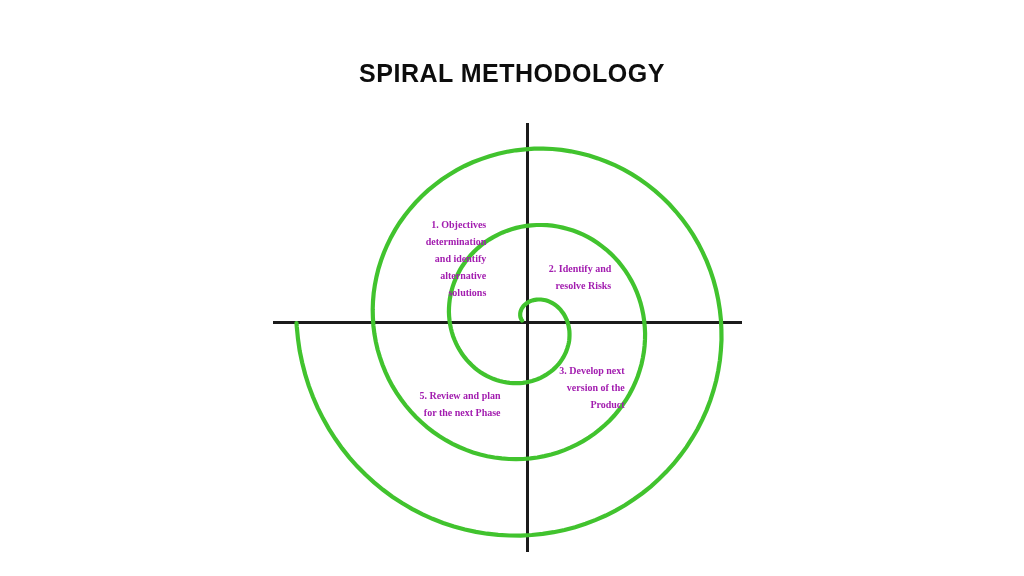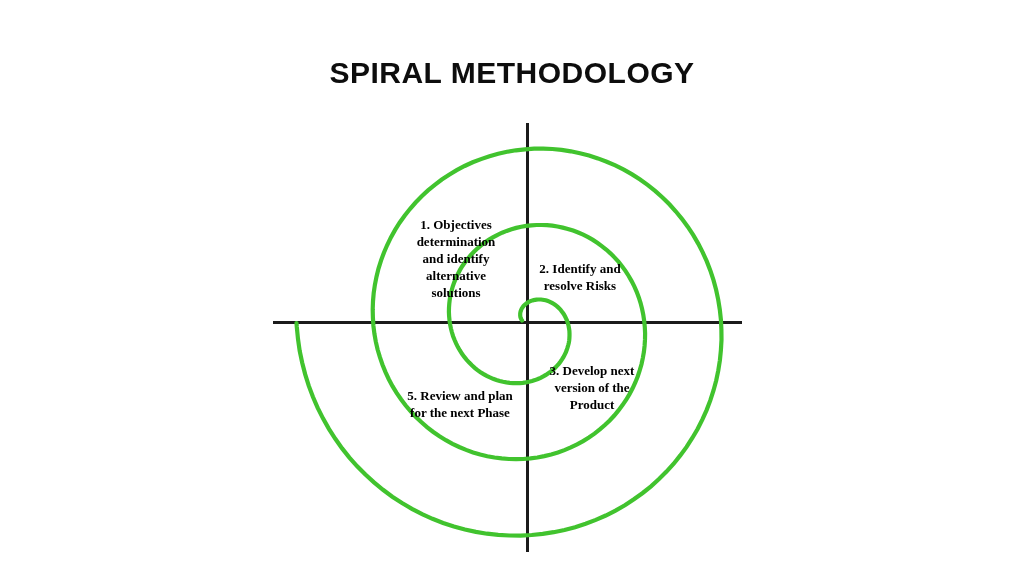--- a/index.html
+++ b/index.html
@@ -15,48 +15,48 @@
     overflow: hidden;
     font-family: "Liberation Sans", sans-serif;
   }
   #page-title {
     position: absolute;
     top: 56px;
     left: 0;
     width: 1024px;
     text-align: center;
     font-family: "Liberation Sans", sans-serif;
-    font-size: 30px;
+    font-size: 25px;
     font-weight: 700;
     letter-spacing: 0.5px;
     color: #0d0d0d;
     line-height: 34px;
   }
   #diagram {
     position: absolute;
     left: 0;
     top: 0;
     width: 1024px;
     height: 576px;
   }
   svg.layer {
     position: absolute;
     left: 0;
     top: 0;
   }
   .phase {
     position: absolute;
     transform: translate(-50%, -50%);
-    text-align: center;
+    text-align: right;
     white-space: pre-line;
     font-family: "Liberation Serif", serif;
-    font-size: 13px;
+    font-size: 10px;
     font-weight: 700;
     line-height: 17px;
-    color: #000000;
+    color: #a21caf;
   }
 </style>
 </head>
 <body>
 
 <div id="page">
 
   <div id="page-title">SPIRAL METHODOLOGY</div>
 
   <div id="diagram">

